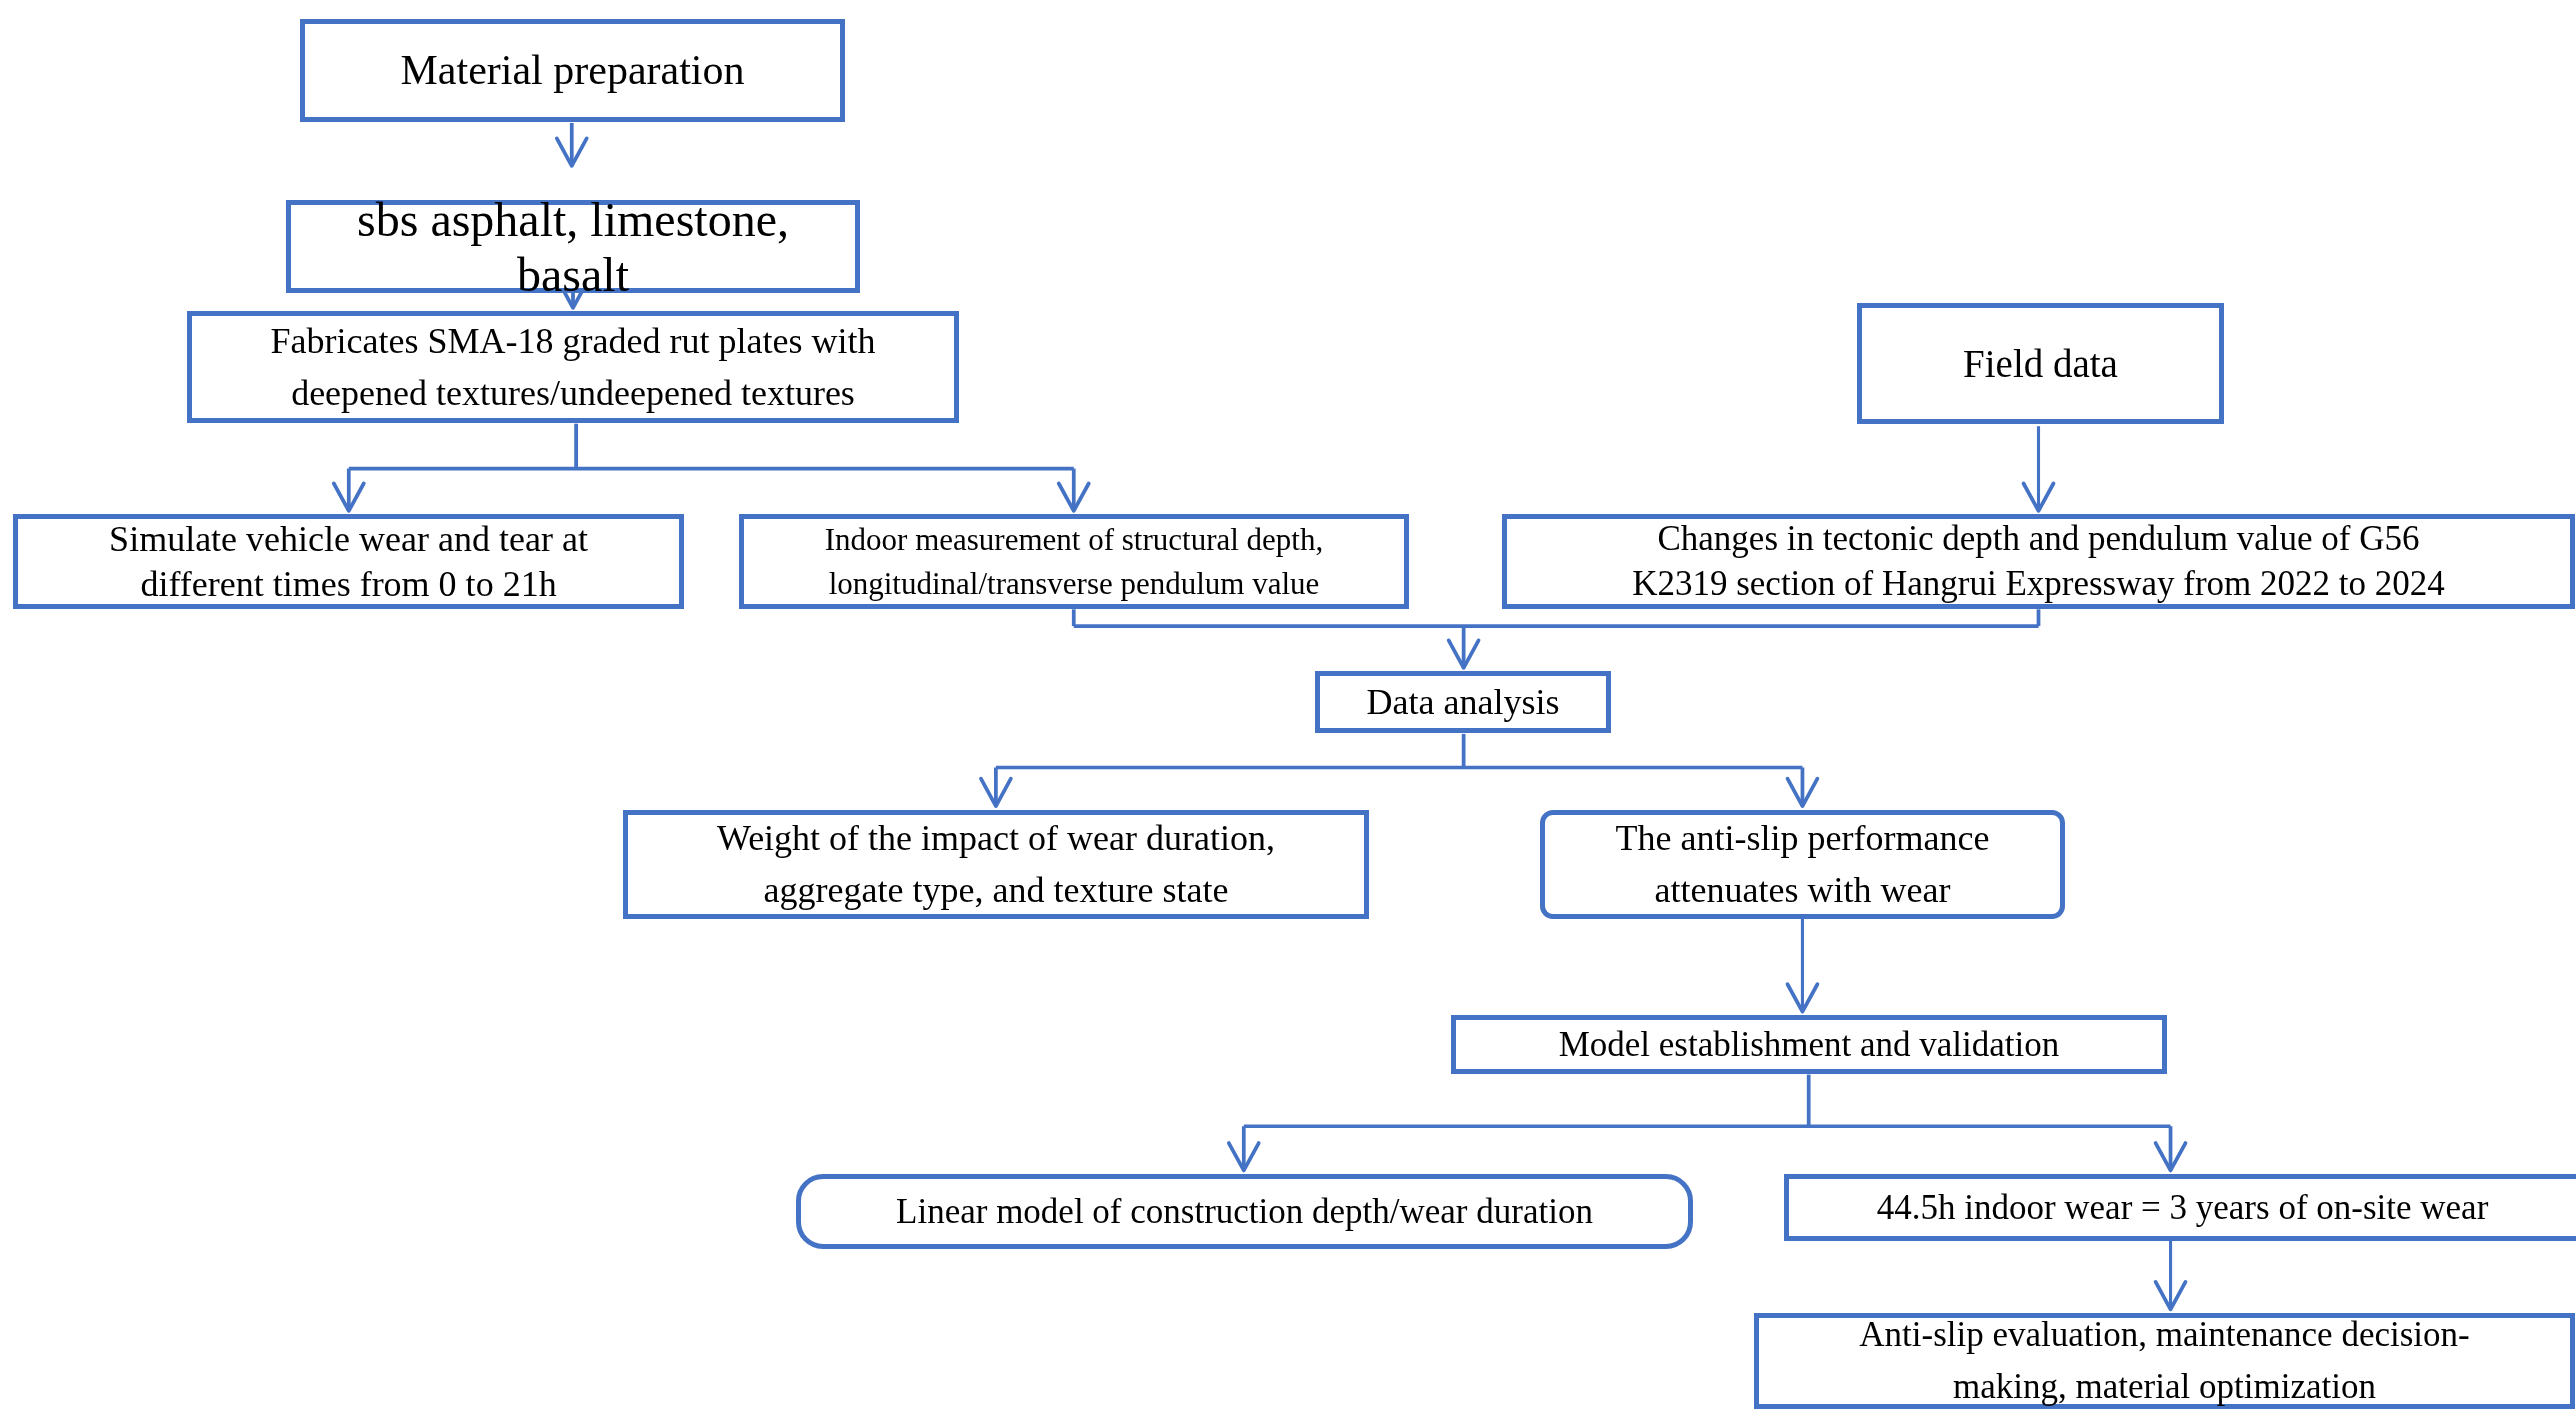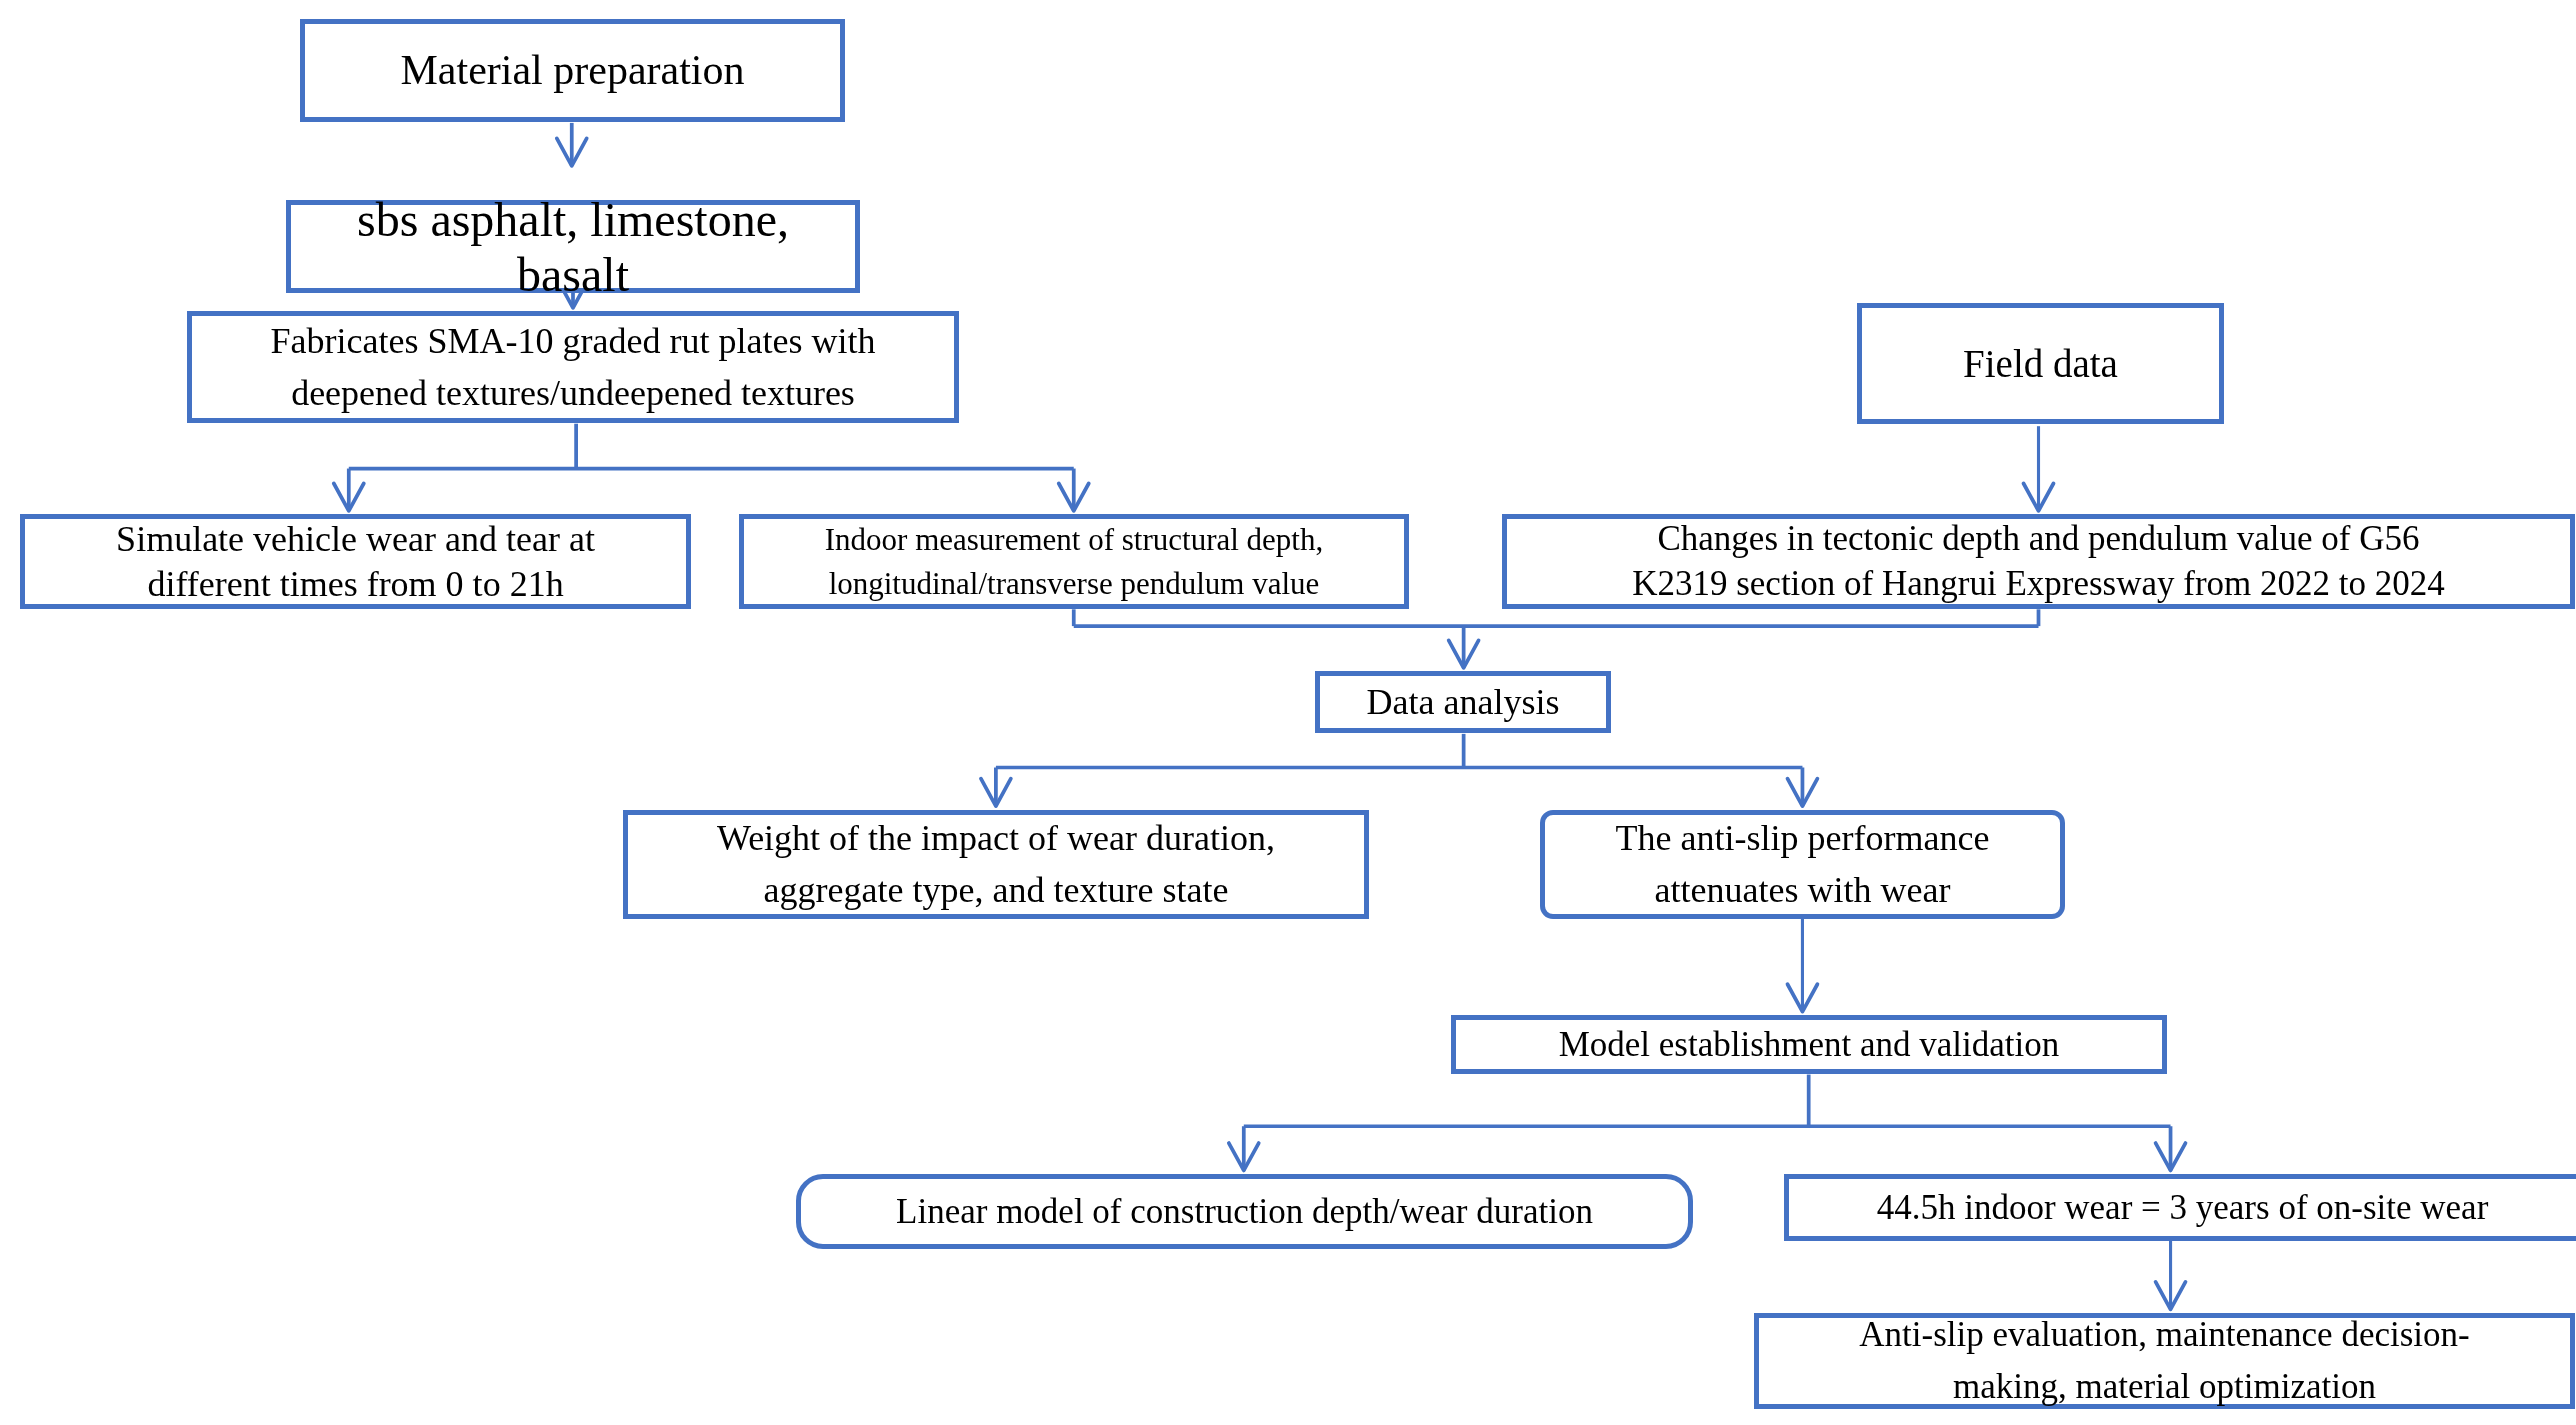--- a/index.html
+++ b/index.html
@@ -116,24 +116,24 @@
     <g>
       <line class="thin" x1="3485" y1="1992" x2="3485" y2="2102"></line>
       <polyline class="head" points="3461,2058 3485,2102 3509,2058"></polyline>
     </g>
   </svg>
 
   <div class="node" style="left:300px; top:18.7px; width:545px; height:103px; font-size:42px;">Material preparation</div>
 
   <div class="node" style="left:286px; top:169px; width:574px; height:93px; font-size:48px;margin-top:31px;">sbs asphalt, limestone, basalt</div>
 
-  <div class="node" style="left:187px; top:311px; width:772px; height:112px; font-size:36px; line-height:1.45;">Fabricates SMA-10 graded rut plates with
+  <div class="node" style="left:187px; top:311px; width:772px; height:112px; font-size:36px; line-height:1.45;">Fabricates SMA-18 graded rut plates with
 deepened textures/undeepened textures</div>
 
-  <div class="node" style="left:20px; top:514px; width:671px; height:95px; font-size:36px; line-height:1.25;">Simulate vehicle wear and tear at
+  <div class="node" style="left:13px; top:514px; width:671px; height:95px; font-size:36px; line-height:1.25;">Simulate vehicle wear and tear at
 different times from 0 to 21h</div>
 
   <div class="node" style="left:739px; top:514px; width:670px; height:95px; font-size:31px; line-height:1.4;">Indoor measurement of structural depth,
 longitudinal/transverse pendulum value</div>
 
   <div class="node" style="left:1857px; top:303px; width:367px; height:121px; font-size:39px;">Field data</div>
 
   <div class="node" style="left:1502px; top:514px; width:1073px; height:95px; font-size:35px; line-height:1.28;">Changes in tectonic depth and pendulum value of G56
 K2319 section of Hangrui Expressway from 2022 to 2024</div>
 

